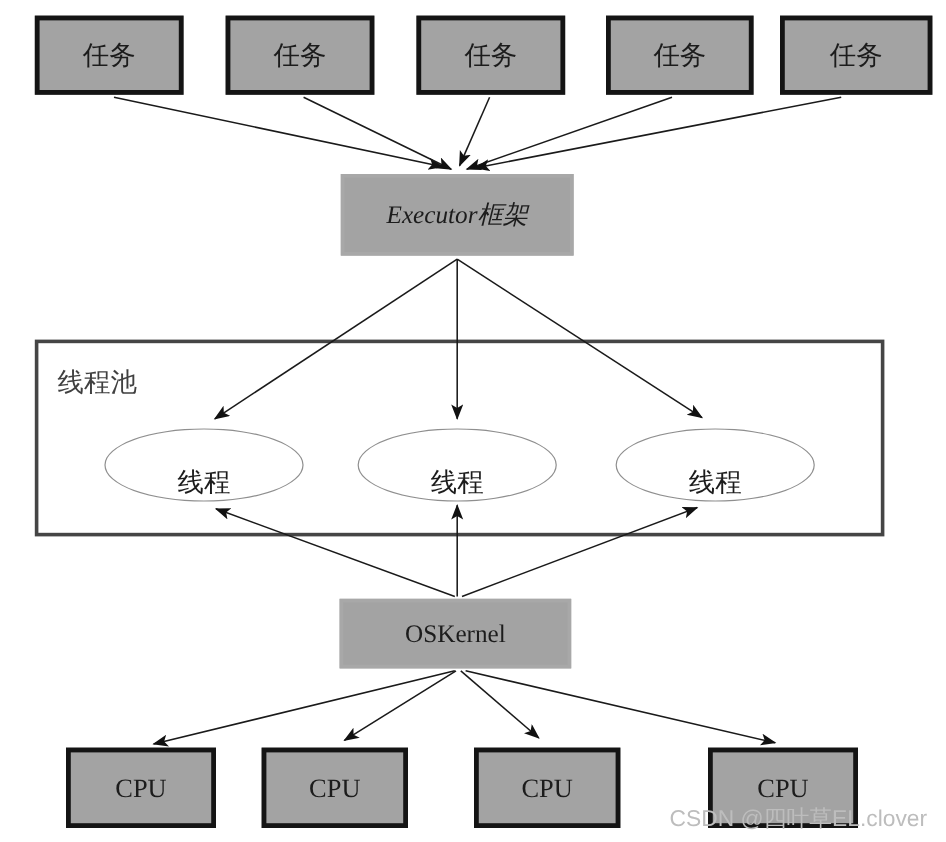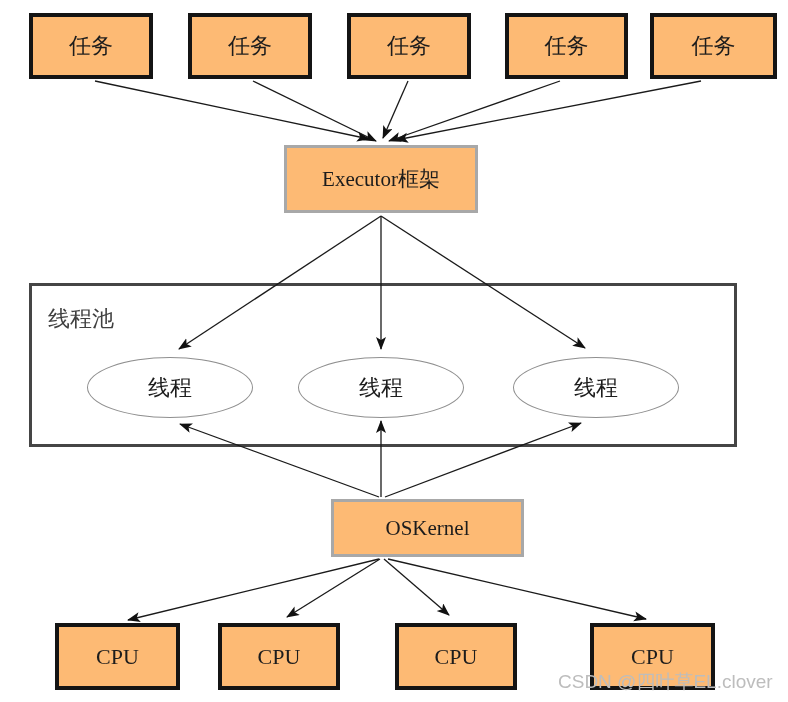--- a/index.html
+++ b/index.html
@@ -1,56 +1,56 @@
 <!DOCTYPE html>
 <html><head>
 <meta charset="utf-8">
 <style>
   html,body { margin:0; padding:0; background:#ffffff; }
   .canvas {
     position:relative; width:788px; height:702px; background:#ffffff;
     font-family:"Liberation Serif","DejaVu Serif",serif; overflow:hidden;
   }
   .box {
-    position:absolute; box-sizing:border-box; background:#fdba74;
+    position:absolute; box-sizing:border-box; background:#a3a3a3;
     display:flex; align-items:center; justify-content:center;
     color:#1c1c1c; z-index:10; text-align:center;
   }
   .strong { border:4px solid #141414; font-size:22px; }
   .soft   { border:3px solid #a8a8a8; font-size:21px; }
   .pool {
     position:absolute; box-sizing:border-box; border:3px solid #454545;
     background:transparent; z-index:5;
   }
   .pool-label {
     position:absolute; left:16px; top:18px; font-size:22px; color:#404040;
   }
   .ellipse {
     position:absolute; box-sizing:border-box; border:1px solid #8f8f8f;
-    border-radius:50%; background:#ffffff; display:flex; align-items:center;
+    border-radius:50%; background:#ffffff; display:flex; align-items:flex-end;
     justify-content:center; font-size:22px; color:#1c1c1c; z-index:10;
   }
   .arrows { position:absolute; left:0; top:0; z-index:20; pointer-events:none; }
   .watermark {
     position:absolute; left:558px; top:669px; z-index:30;
     font-family:Liberation Sans, sans-serif;
     font-size:19px; color:#bdbdbd; white-space:nowrap;
   }
   
   .task-1 { left:29px;  top:13px; width:124px; height:66px; }
   .task-2 { left:188px; top:13px; width:124px; height:66px; }
   .task-3 { left:347px; top:13px; width:124px; height:66px; }
   .task-4 { left:505px; top:13px; width:123px; height:66px; }
   .task-5 { left:650px; top:13px; width:127px; height:66px; }
-  .executor { left:284px; top:145px; width:194px; height:68px; }
+  .executor { left:284px; top:145px; width:194px; height:68px;font-style:italic; }
   .pool-rect { left:29px; top:283px; width:708px; height:164px; }
   .th-1 { left:87px;  top:357px; width:166px; height:61px; }
   .th-2 { left:298px; top:357px; width:166px; height:61px; }
   .th-3 { left:513px; top:357px; width:166px; height:61px; }
-  .oskernel { left:283px; top:499px; width:193px; height:58px;margin-left:48px; }
+  .oskernel { left:283px; top:499px; width:193px; height:58px; }
   .cpu-1 { left:55px;  top:623px; width:125px; height:67px; }
   .cpu-2 { left:218px; top:623px; width:122px; height:67px; }
   .cpu-3 { left:395px; top:623px; width:122px; height:67px; }
   .cpu-4 { left:590px; top:623px; width:125px; height:67px; }
 </style>
 </head>
 <body>
 
 <div class="canvas">
 

